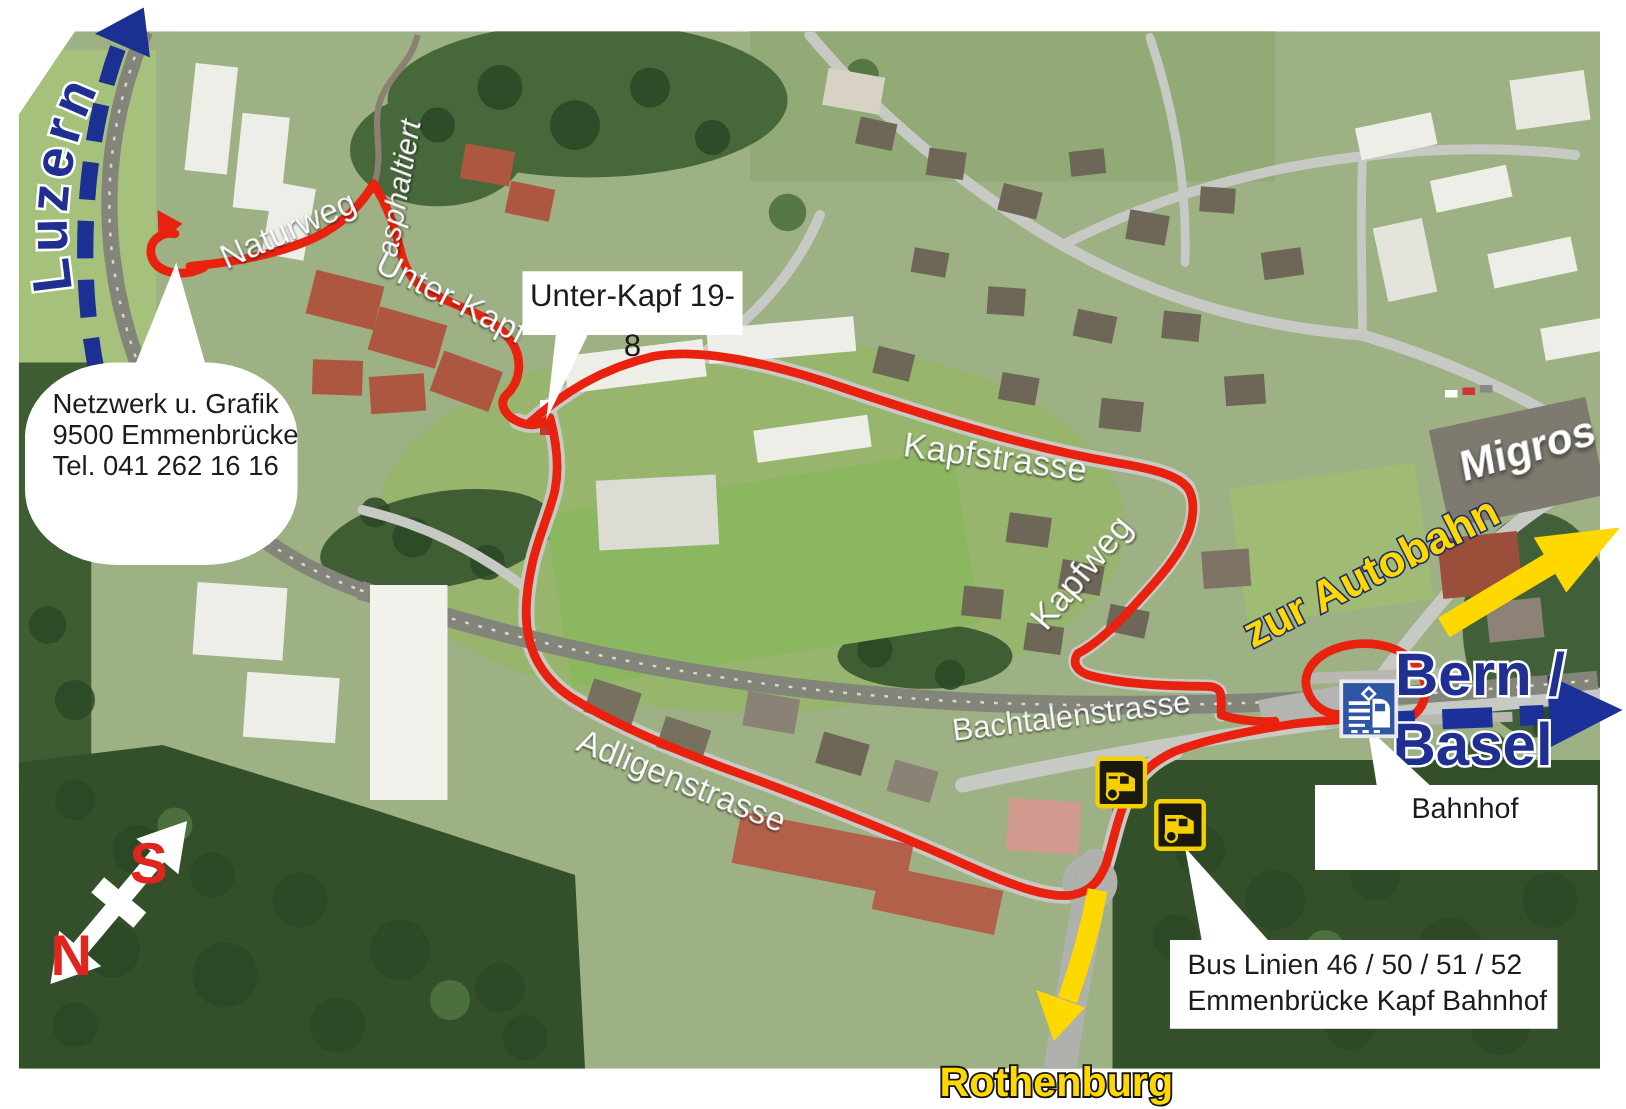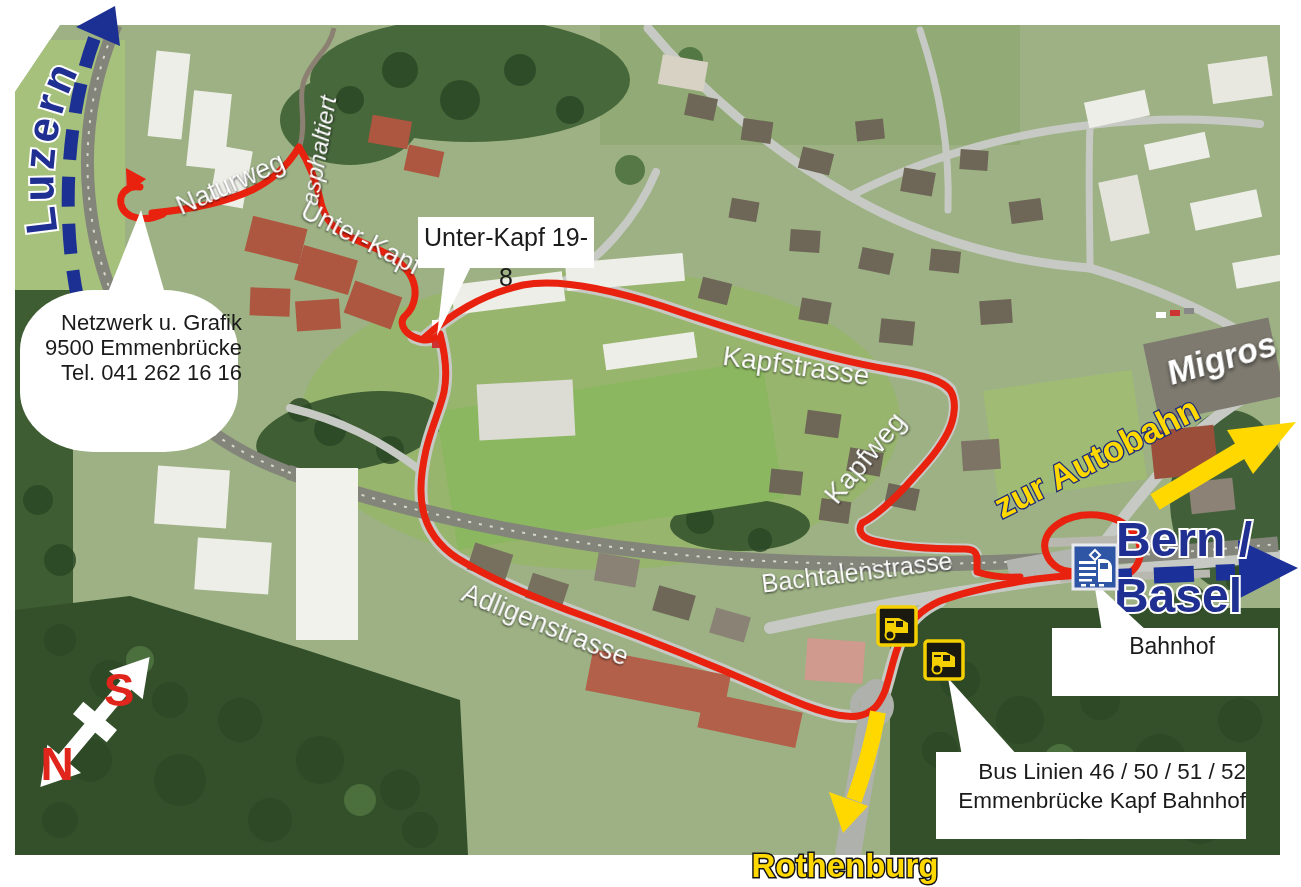--- a/index.html
+++ b/index.html
@@ -1,28 +1,28 @@
 <!DOCTYPE html>
 <html><head>
 <meta charset="utf-8">
 <style>
   html,body{margin:0;padding:0;background:#ffffff;}
   #stage{position:relative;width:1301px;height:887px;background:#ffffff;overflow:hidden;
          font-family:"Liberation Sans",sans-serif;}
   #mapsvg{position:absolute;left:0;top:0;}
-  .callout{position:absolute;background:#ffffff;color:#1b1b1b;z-index:30;text-align:right;}
+  .callout{position:absolute;background:#ffffff;color:#1b1b1b;z-index:30;}
   .callout .ln{display:block;white-space:nowrap;}
   #callout-unterkapf{left:418px;top:217px;width:176px;height:51px;
      font-size:25px;line-height:40px;text-align:center;}
   #callout-address{left:42px;top:310px;width:200px;font-size:22px;line-height:25px;
      background:transparent;}
   #callout-bahnhof{left:1052px;top:628px;width:212px;height:64px;
      font-size:23px;line-height:29px;text-align:center;padding-top:4px;padding-left:14px;}
   #callout-bus{left:936px;top:752px;width:296px;height:66px;
-     font-size:22.5px;line-height:29px;padding:5px 0 16px 14px;}
+     font-size:22.5px;line-height:29px;padding:5px 0 0 14px;}
   .street-label{fill:#ffffff;font-weight:normal;
      filter:drop-shadow(0 1px 1px rgba(0,0,0,0.75));}
   .outline-blue{fill:#1f2f92;stroke:#ffffff;stroke-width:4px;paint-order:stroke;font-weight:bold;}
   .outline-yellow{fill:#ffd800;stroke:#1c2a7a;stroke-width:2.5px;paint-order:stroke;font-weight:bold;}
   .outline-yellow-black{fill:#ffd800;stroke:#141414;stroke-width:3px;paint-order:stroke;font-weight:bold;}
   .compass-letter{fill:#e0261c;font-weight:bold;font-size:46px;}
   text{font-family:"Liberation Sans",sans-serif;}
 </style>
 </head>
 <body>

